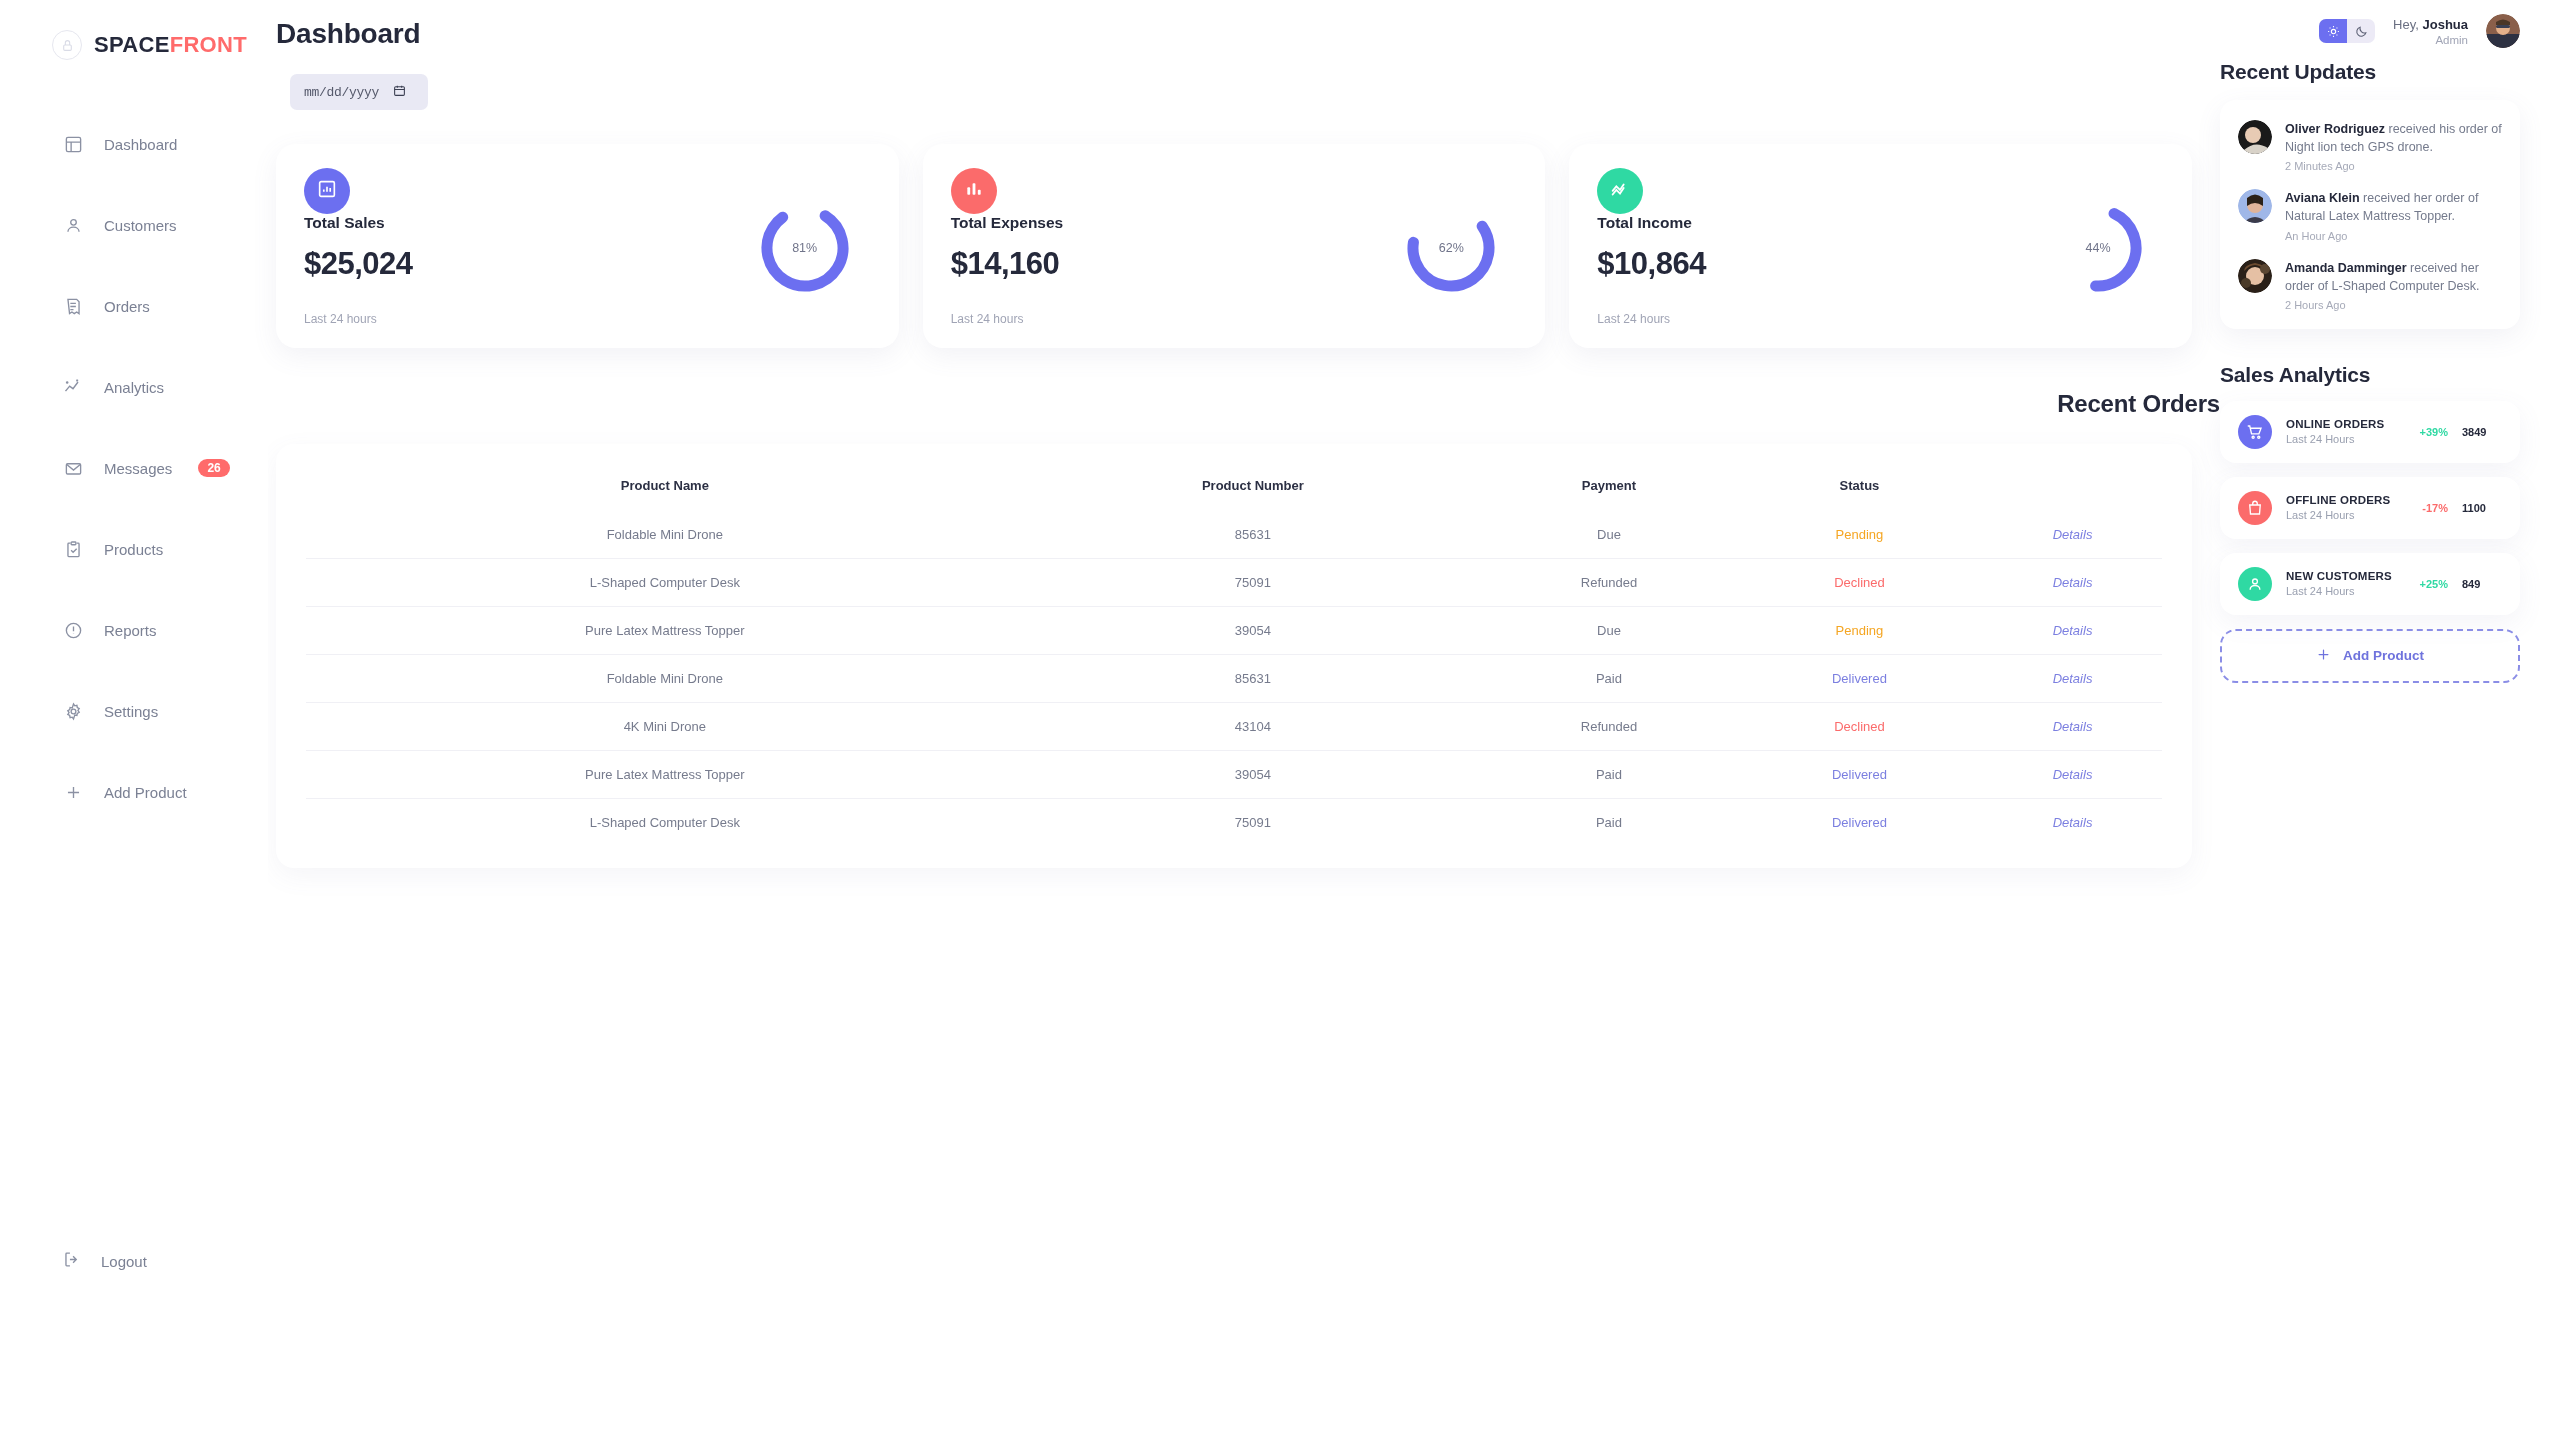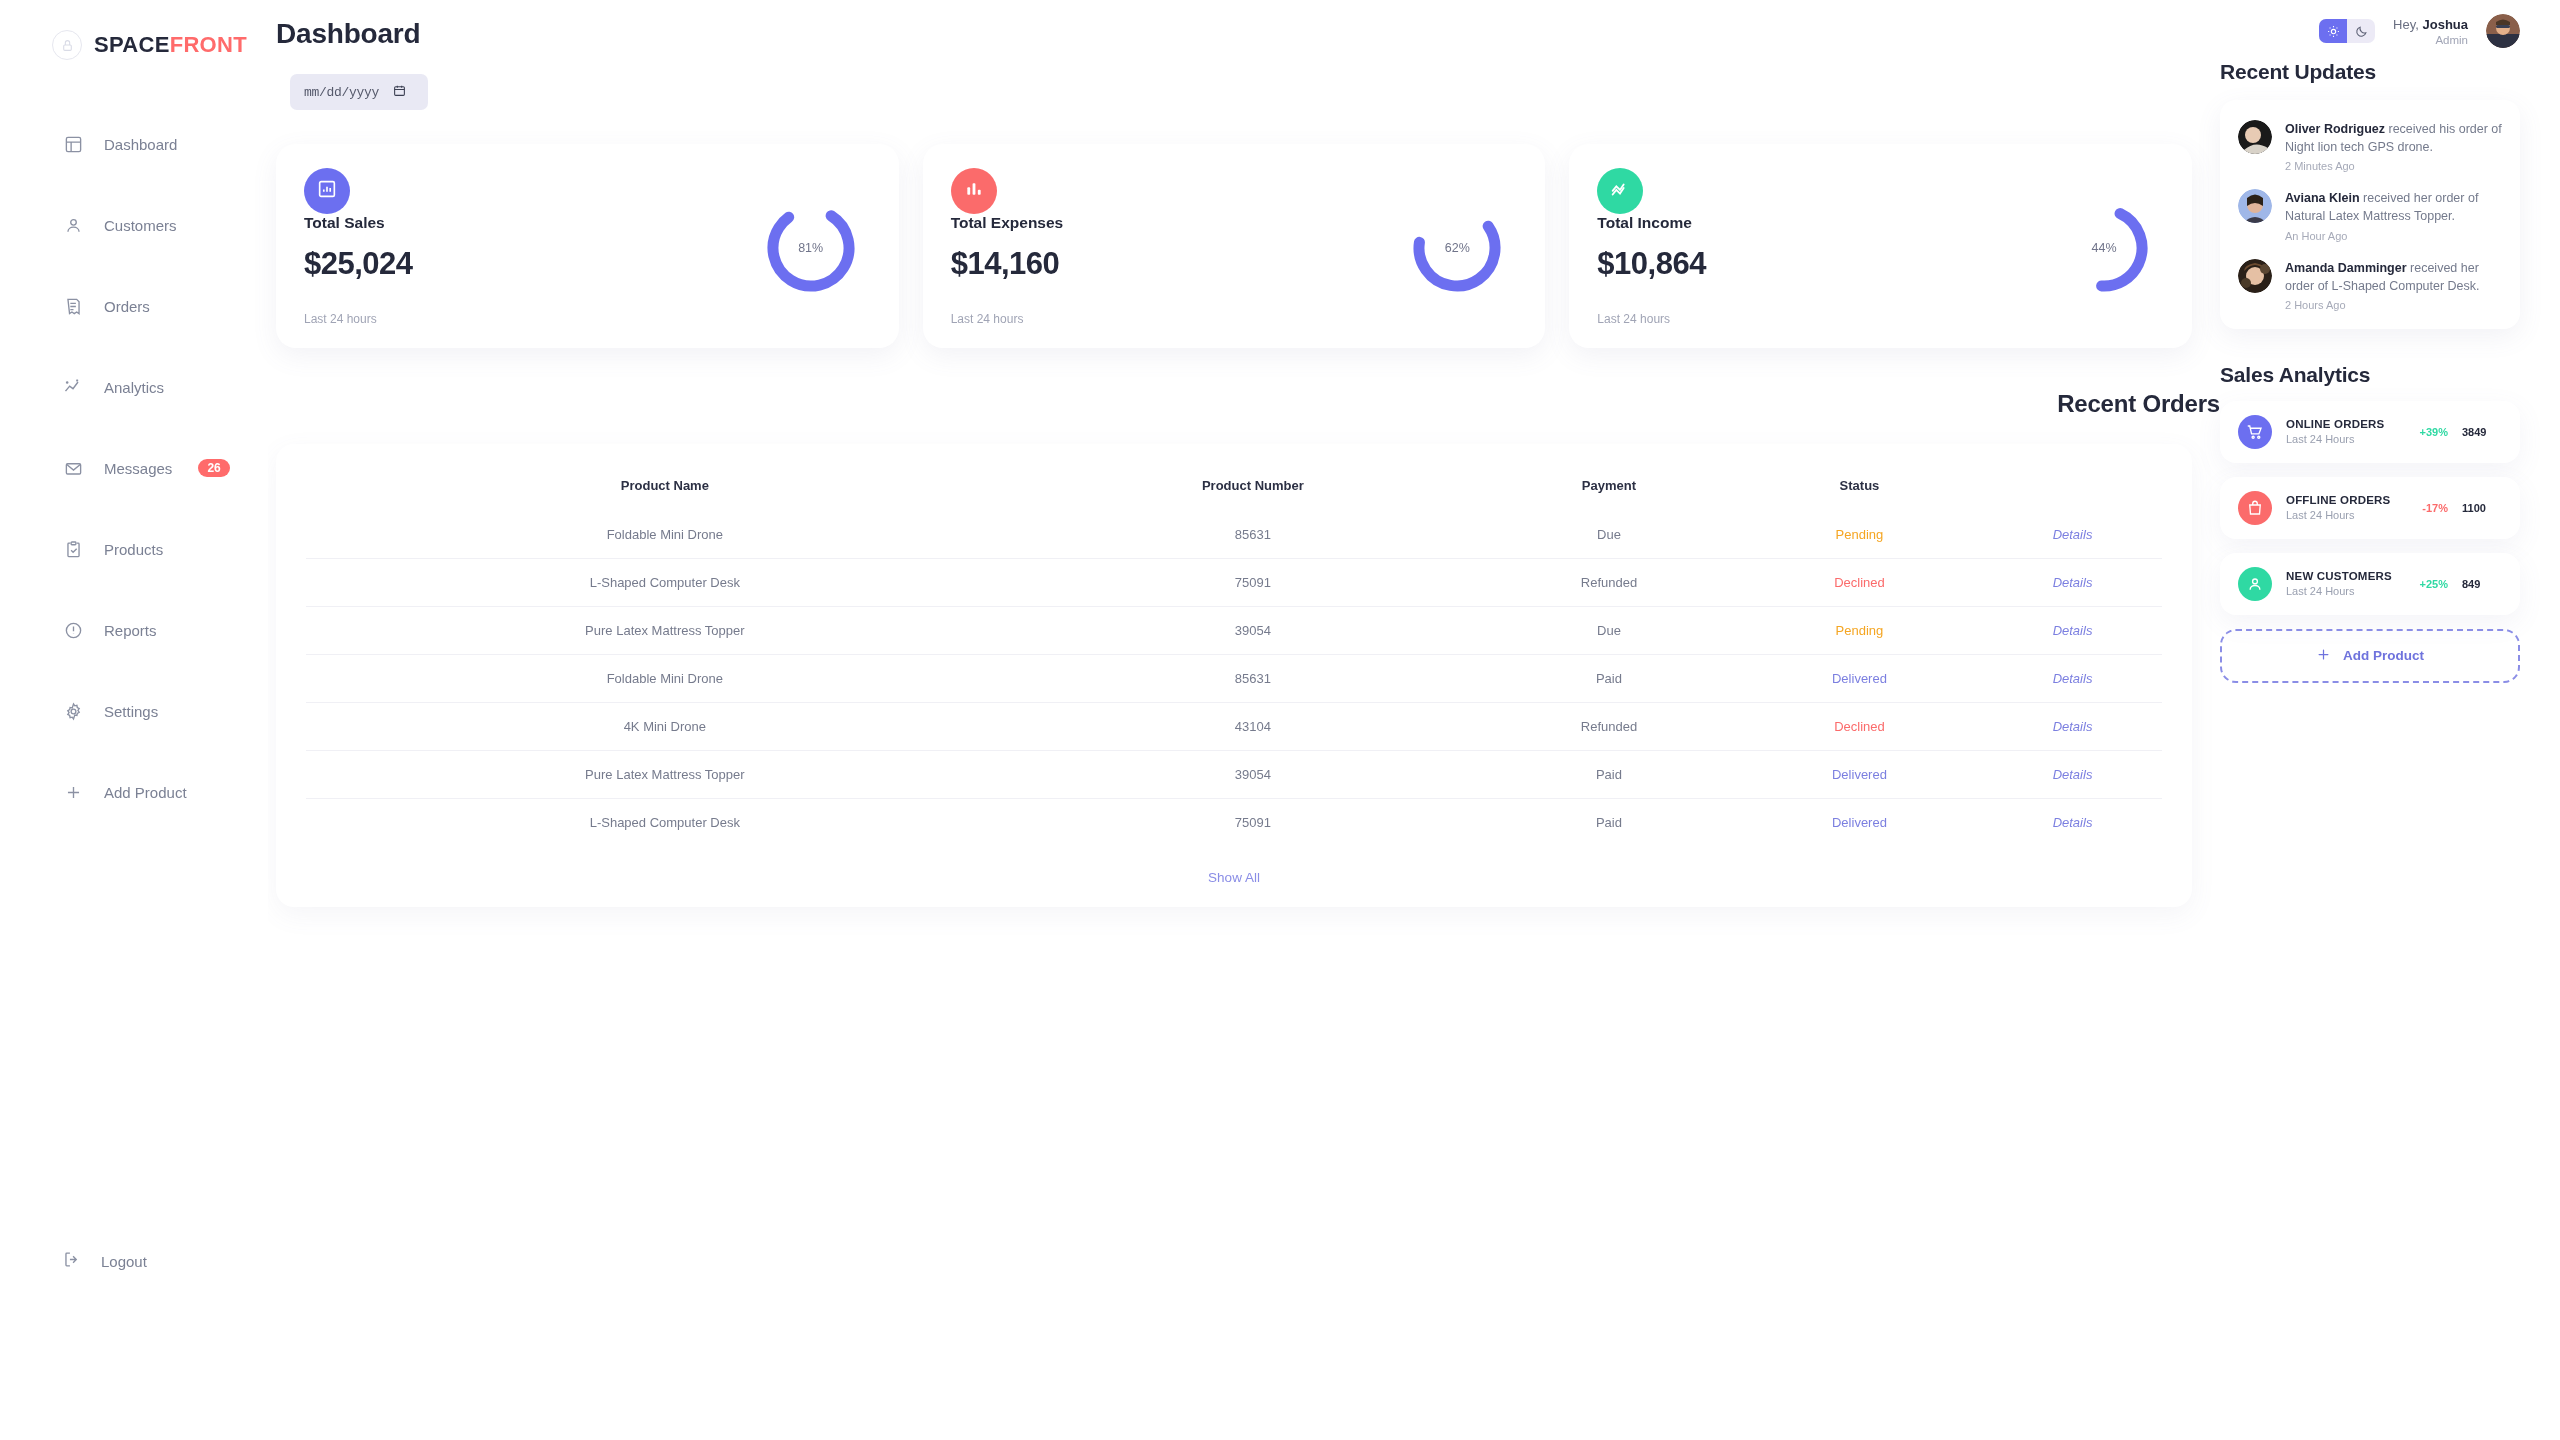--- a/index.html
+++ b/index.html
@@ -63,21 +63,21 @@
     box-shadow: 0 8px 26px rgba(110,110,160,.09);
     padding: 24px 28px 22px 28px; position: relative; min-height: 200px;
   }
   .card-icon {
     width: 46px; height: 46px; border-radius: 50%;
     display: flex; align-items: center; justify-content: center;
   }
   .card-title { font-size: 15.5px; font-weight: 700; color: #25293b; }
   .card-value { margin-top: 14px; font-size: 31px; font-weight: 700; color: #25293b; letter-spacing: -.5px; }
   .card-sub { margin-top: 30px; font-size: 12px; color: #a0a4b5; }
-  .donut { position: absolute; right: 38px; top: 54px; width: 100px; height: 100px; }
+  .donut { position: absolute; right: 44px; top: 54px; width: 100px; height: 100px; }
   .donut .pct {
     position: absolute; inset: 0; display: flex; align-items: center; justify-content: center;
     font-size: 12.5px; color: #70748a;
   }
 
   
   .orders-h { font-size: 24px; font-weight: 700; color: #25293b; padding: 42px 0 0 8px; letter-spacing: -.2px; text-align: right; }
   .orders-panel {
     margin: 26px 28px 0 8px; background: #fff; border-radius: 18px;
     box-shadow: 0 8px 26px rgba(110,110,160,.07); padding: 8px 30px 22px 30px;
@@ -392,21 +392,20 @@
             </tr>
             <tr>
               <td>L-Shaped Computer Desk</td>
               <td>75091</td>
               <td>Paid</td>
               <td class="st-delivered">Delivered</td>
               <td class="details">Details</td>
             </tr>
           </tbody>
       </table>
-      <div class="show-all">Show All</div>
     </section>
   </main>
 
   <aside class="right">
 
     <div class="topbar">
       <div class="theme-toggle">
         <span class="theme-btn active">
           <svg width="13" height="13" viewBox="0 0 24 24" fill="none" stroke="#ffffff" stroke-width="2">
               <circle cx="12" cy="12" r="4"></circle>

